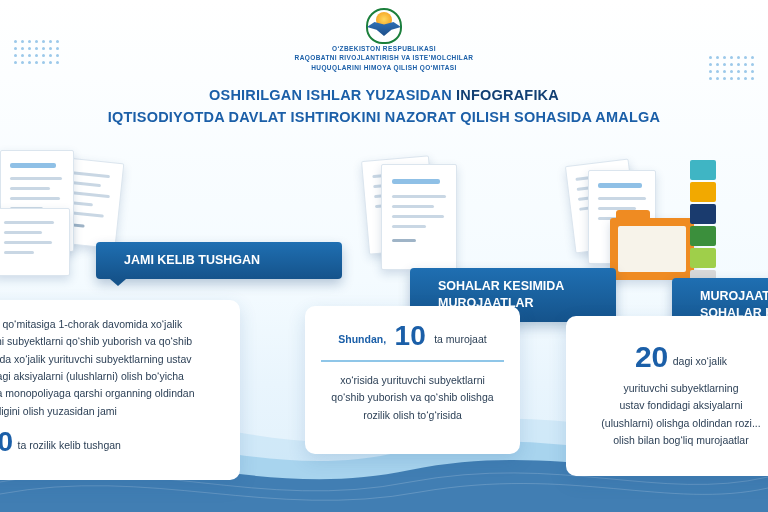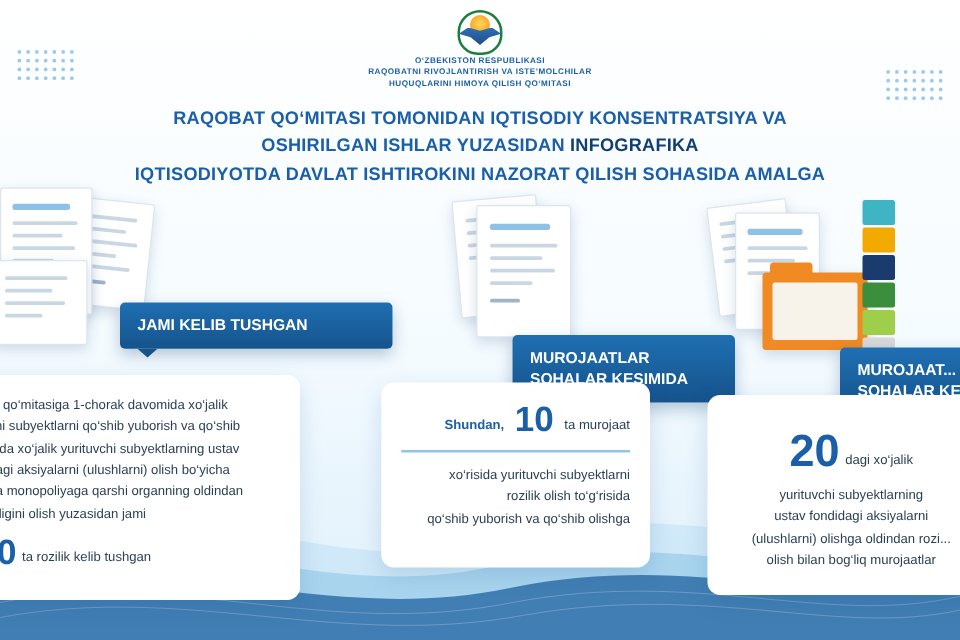--- a/index.html
+++ b/index.html
@@ -40,37 +40,37 @@
   .dots{position:absolute;display:grid;gap:4px;}
   .dots i{display:block;width:3px;height:3px;border-radius:50%;background:#9cc9ea;}
   .dots.left{left:14px;top:40px;grid-template-columns:repeat(7,3px);grid-template-rows:repeat(4,3px);}
   .dots.right{right:14px;top:56px;grid-template-columns:repeat(7,3px);grid-template-rows:repeat(4,3px);}
 
   
   .card{position:absolute;background:#ffffff;border-radius:10px;
         box-shadow:0 6px 18px rgba(30,90,150,.16);}
   .ribbon{position:absolute;background:linear-gradient(180deg,#1f6fb2,#15538b);
         color:#fff;font-weight:bold;font-size:12.5px;line-height:1.35;
-        padding:10px 14px;border-radius:4px;box-shadow:0 5px 12px rgba(15,60,110,.28);}
+        padding:10px 28px;border-radius:4px;box-shadow:0 5px 12px rgba(15,60,110,.28);}
   .ribbon:after{content:"";position:absolute;left:14px;bottom:-7px;
         border-left:8px solid transparent;border-right:8px solid transparent;
         border-top:7px solid #15538b;}
   .divider{height:2px;background:#8fc6e8;margin:8px 0 10px 0;}
 
   .body-txt{font-size:10.5px;color:#2b3f55;line-height:1.65;}
   .big{font-size:28px;font-weight:bold;color:#1b5fa8;vertical-align:-2px;}
 
   
   #card1{left:-40px;top:300px;width:280px;height:180px;border-radius:0 10px 10px 0;}
   #card1 .inner{padding:16px 14px 10px 22px;}
   #ribbon1{left:96px;top:242px;width:190px;}
 
   
   #card2{left:305px;top:306px;width:215px;height:148px;}
-  #card2 .inner{padding:0 16px;text-align:right;}
+  #card2 .inner{padding:0 16px;text-align:center;}
   #ribbon2{left:410px;top:268px;width:150px;}
 
   
   #card3{left:566px;top:316px;width:230px;height:160px;border-radius:10px 0 0 10px;}
   #card3 .inner{padding:16px 14px;text-align:center;}
   #ribbon3{left:672px;top:278px;width:150px;}
 
   
   .doc{position:absolute;background:#fff;border:1px solid #dbe5ee;border-radius:2px;
        box-shadow:0 4px 10px rgba(40,80,130,.18);}
@@ -175,21 +175,20 @@
   </div>
 
   <div class="org">
     <div>O‘ZBEKISTON RESPUBLIKASI</div>
     <div>RAQOBATNI RIVOJLANTIRISH VA ISTE’MOLCHILAR</div>
     <div>HUQUQLARINI HIMOYA QILISH QO‘MITASI</div>
   </div>
 
 
   <div class="title">
-    <div>RAQOBAT QO‘MITASI TOMONIDAN IQTISODIY KONSENTRATSIYA VA</div>
     <div>
       <span>OSHIRILGAN ISHLAR YUZASIDAN </span><span class="hl">INFOGRAFIKA</span>
     </div>
     <div>IQTISODIYOTDA DAVLAT ISHTIROKINI NAZORAT QILISH SOHASIDA AMALGA</div>
   </div>
 
   <div id="ill1">
     <div class="doc" style="left:62px;top:10px;width:62px;height:84px;transform:rotate(6deg);">
       <div class="line" style="left:8px;top:12px;width:42px;"></div>
       <div class="line" style="left:8px;top:22px;width:34px;"></div>
@@ -271,47 +270,47 @@
         <div>roziligini olish yuzasidan jami</div>
       </div>
       <div style="margin-top:6px;">
         <span class="big">60</span>
         <span class="body-txt">ta rozilik kelib tushgan</span>
       </div>
     </div>
   </div>
 
   <div class="ribbon" id="ribbon2">
+    <div>SOHALAR KESIMIDA</div>
     <div>MUROJAATLAR</div>
-    <div>SOHALAR KESIMIDA</div>
   </div>
   <div class="card" id="card2">
     <div class="inner">
       <div style="margin-top:14px;">
         <span class="body-txt" style="font-weight:bold;color:#1b5fa8;">Shundan,</span>
         <span class="big" style="margin:0 4px;">10</span>
         <span class="body-txt">ta murojaat</span>
       </div>
       <div class="divider"></div>
       <div class="body-txt">
         <div>xo‘risida yurituvchi subyektlarni</div>
+        <div>qo‘shib yuborish va qo‘shib olishga</div>
         <div>rozilik olish to‘g‘risida</div>
-        <div>qo‘shib yuborish va qo‘shib olishga</div>
       </div>
     </div>
   </div>
 
   <div class="ribbon" id="ribbon3">
     <div>MUROJAAT...</div>
     <div>SOHALAR KES...</div>
   </div>
   <div class="card" id="card3">
     <div class="inner">
       <div style="margin-top:8px;">
-        <span class="big" style="font-size:36px;">20</span>
+        <span class="big" style="font-size:30px;">20</span>
         <span class="body-txt">dagi xo‘jalik</span>
       </div>
       <div class="body-txt" style="margin-top:6px;">
         <div>yurituvchi subyektlarning</div>
         <div>ustav fondidagi aksiyalarni</div>
         <div>(ulushlarni) olishga oldindan rozi...</div>
         <div>olish bilan bog‘liq murojaatlar</div>
       </div>
     </div>
   </div>

